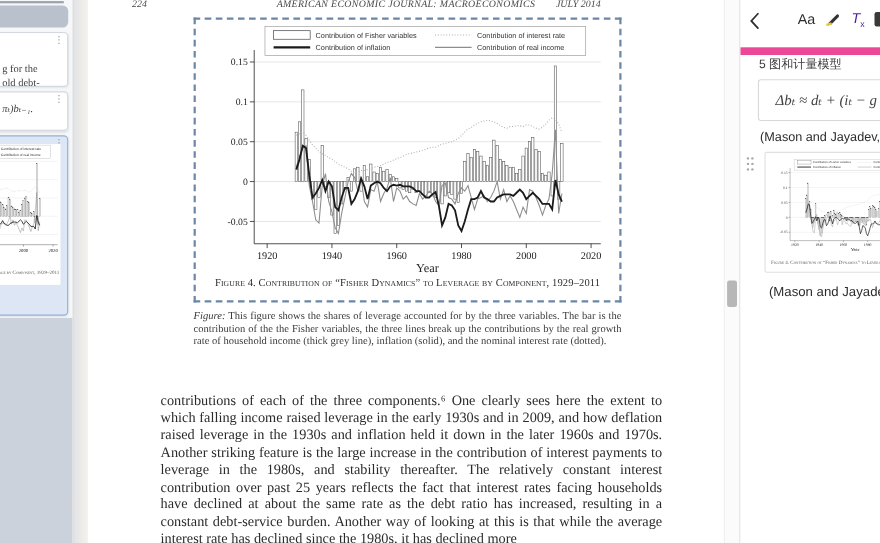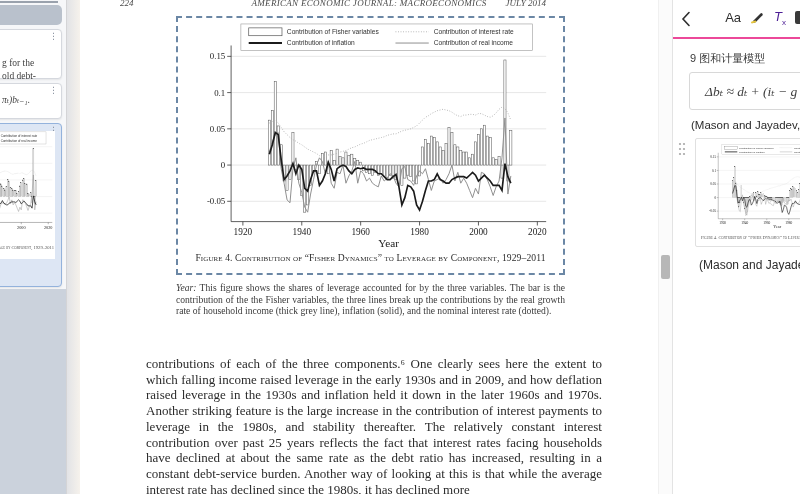--- a/index.html
+++ b/index.html
@@ -50,21 +50,21 @@
   .notes i { font-style:italic; }
   .bodytext { position:absolute; left:66px; top:356px; width:456px; font-size:13px; line-height:15.7px;
     text-align:justify; color:#2b2b2b; }
 
   
   .scrollzone { position:absolute; left:658px; top:0; width:14px; height:494px; background:#fbfbfb; border-left:1px solid #f0f0f0; }
   .scroll-thumb { position:absolute; left:2px; top:255px; width:9px; height:24px; background:#b7b7b7; border-radius:2px; }
 
   
   .panel { position:absolute; left:672px; top:0; width:128px; height:494px; background:#fff; border-left:1px solid #e3e3e3; overflow:hidden; }
-  .ptoolbar { position:absolute; left:0; top:0; width:100%; height:39px; border-bottom:2px solid #ec4899; }
+  .ptoolbar { position:absolute; left:0; top:0; width:100%; height:50px; border-bottom:7px solid #ec4899; }
   .back { position:absolute; left:8px; top:11px; width:10px; height:16px; cursor:pointer; }
   .tools { position:absolute; right:0; top:9px; display:flex; align-items:center; gap:9px; }
   .tool-aa { font-size:13px; color:#2e2e2e; }
   .tool-pen { width:15px; height:15px; display:inline-block; }
   .tool-tx { font-size:13px; color:#4c1d95; }
   .tool-tx .t { font-style:italic; }
   .tool-tx sub { font-size:8px; }
   .tool-part { width:10px; height:13px; background:#3a3a3a; border-radius:2px; margin-right:-5px; }
 
   .pheading { position:absolute; left:17px; top:51px; font-size:11px; color:#3a3a3a; }
@@ -377,21 +377,21 @@
             <line x1="214" x2="248" y1="21.5" y2="21.5" stroke="#8d8d8d" stroke-width="1"></line>
             <text x="103" y="12.5" font-size="6.8" fill="#333" font-family="Liberation Sans,DejaVu Sans,sans-serif">Contribution of Fisher variables</text>
             <text x="103" y="24" font-size="6.8" fill="#333" font-family="Liberation Sans,DejaVu Sans,sans-serif">Contribution of inflation</text>
             <text x="253" y="12.5" font-size="6.8" fill="#333" font-family="Liberation Sans,DejaVu Sans,sans-serif">Contribution of interest rate</text>
             <text x="253" y="24" font-size="6.8" fill="#333" font-family="Liberation Sans,DejaVu Sans,sans-serif">Contribution of real income</text>
           </svg></div>
       <div class="figcap">Figure 4. Contribution of “Fisher Dynamics” to Leverage by Component, 1929–2011</div>
     </div>
 
     <div class="notes">
-      <i>Year:</i><span> This figure shows the shares of leverage accounted for by the three variables. The bar is the contribution of the the Fisher variables, the three lines break up the contributions by the real growth rate of household income (thick grey line), inflation (solid), and the nominal interest rate (dotted).</span>
+      <i>Figure:</i><span> This figure shows the shares of leverage accounted for by the three variables. The bar is the contribution of the the Fisher variables, the three lines break up the contributions by the real growth rate of household income (thick grey line), inflation (solid), and the nominal interest rate (dotted).</span>
     </div>
 
     <p class="bodytext">contributions of each of the three components.⁶ One clearly sees here the extent to which falling income raised leverage in the early 1930s and in 2009, and how deflation raised leverage in the 1930s and inflation held it down in the later 1960s and 1970s. Another striking feature is the large increase in the contribution of interest payments to leverage in the 1980s, and stability thereafter. The relatively constant interest contribution over past 25 years reflects the fact that interest rates facing households have declined at about the same rate as the debt ratio has increased, resulting in a constant debt-service burden. Another way of looking at this is that while the average interest rate has declined since the 1980s, it has declined more</p>
   </main>
 
   <div class="scrollzone">
     <div class="scroll-thumb"></div>
   </div>
 
   <aside class="panel">
@@ -407,21 +407,21 @@
           <svg viewBox="0 0 16 16" width="15" height="15">
             <path d="M4 11 L11.2 3.6 a1.5 1.5 0 0 1 2.1 2.1 L6 13 L2.8 14 Z" fill="#333"></path>
             <path d="M2.2 13.2 l3.4 -0.9" stroke="#e6c53c" stroke-width="2.2" stroke-linecap="round" fill="none"></path>
           </svg>
         </span>
         <span class="tool-tx"><span class="t">T</span><sub>x</sub></span>
         <span class="tool-part"></span>
       </div>
     </div>
 
-    <div class="pheading">9 图和计量模型</div>
+    <div class="pheading">5 图和计量模型</div>
 
     <div class="eqcard">
       <span class="eq">Δbₜ ≈ dₜ + (iₜ − g</span>
     </div>
 
     <div class="cite cite1">(Mason and Jayadev, 201</div>
 
     <span class="draghandle">
       <svg viewBox="0 0 8 14" width="8" height="14">
         <g fill="#a8a8a8">

